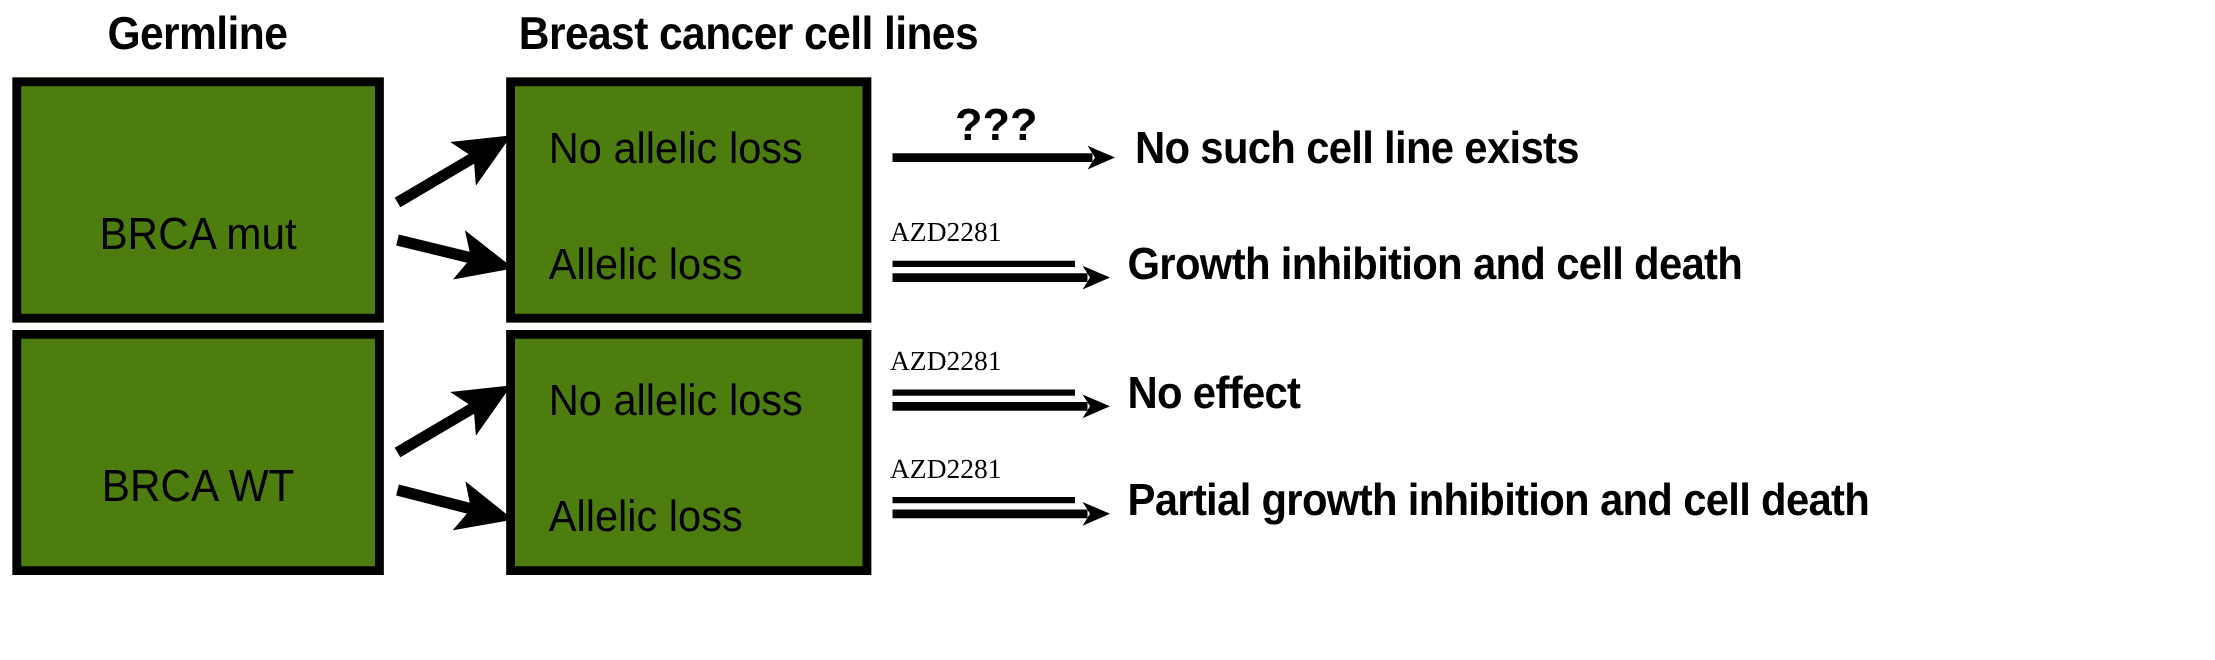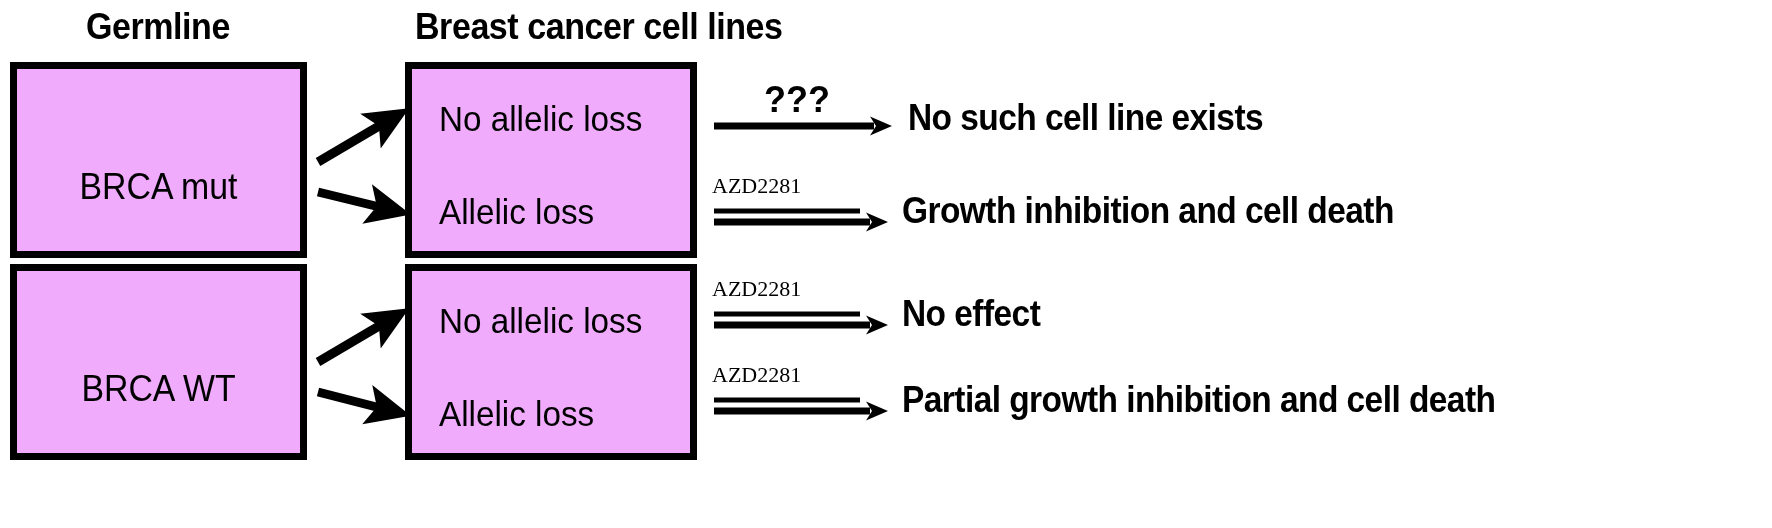--- a/index.html
+++ b/index.html
@@ -32,21 +32,21 @@
     transform: scaleX(0.92);
     transform-origin: left center;
   }
   #hdr-germline { left: 86px; top: 8px; }
   #hdr-celllines { left: 415px; top: 8px; }
 
   
   .bx {
     position: absolute;
     box-sizing: border-box;
-    background: #f0abfc;
+    background: #4d7c0f;
     border: 7px solid #000000;
   }
   #box-brca-mut  { left: 10px;  top: 62px;  width: 297px; height: 196px; }
   #box-brca-wt   { left: 10px;  top: 264px; width: 297px; height: 196px; }
   #box-cells-mut { left: 405px; top: 62px;  width: 292px; height: 196px; }
   #box-cells-wt  { left: 405px; top: 264px; width: 292px; height: 196px; }
 
   .germline-label {
     position: absolute;
     left: 0;

